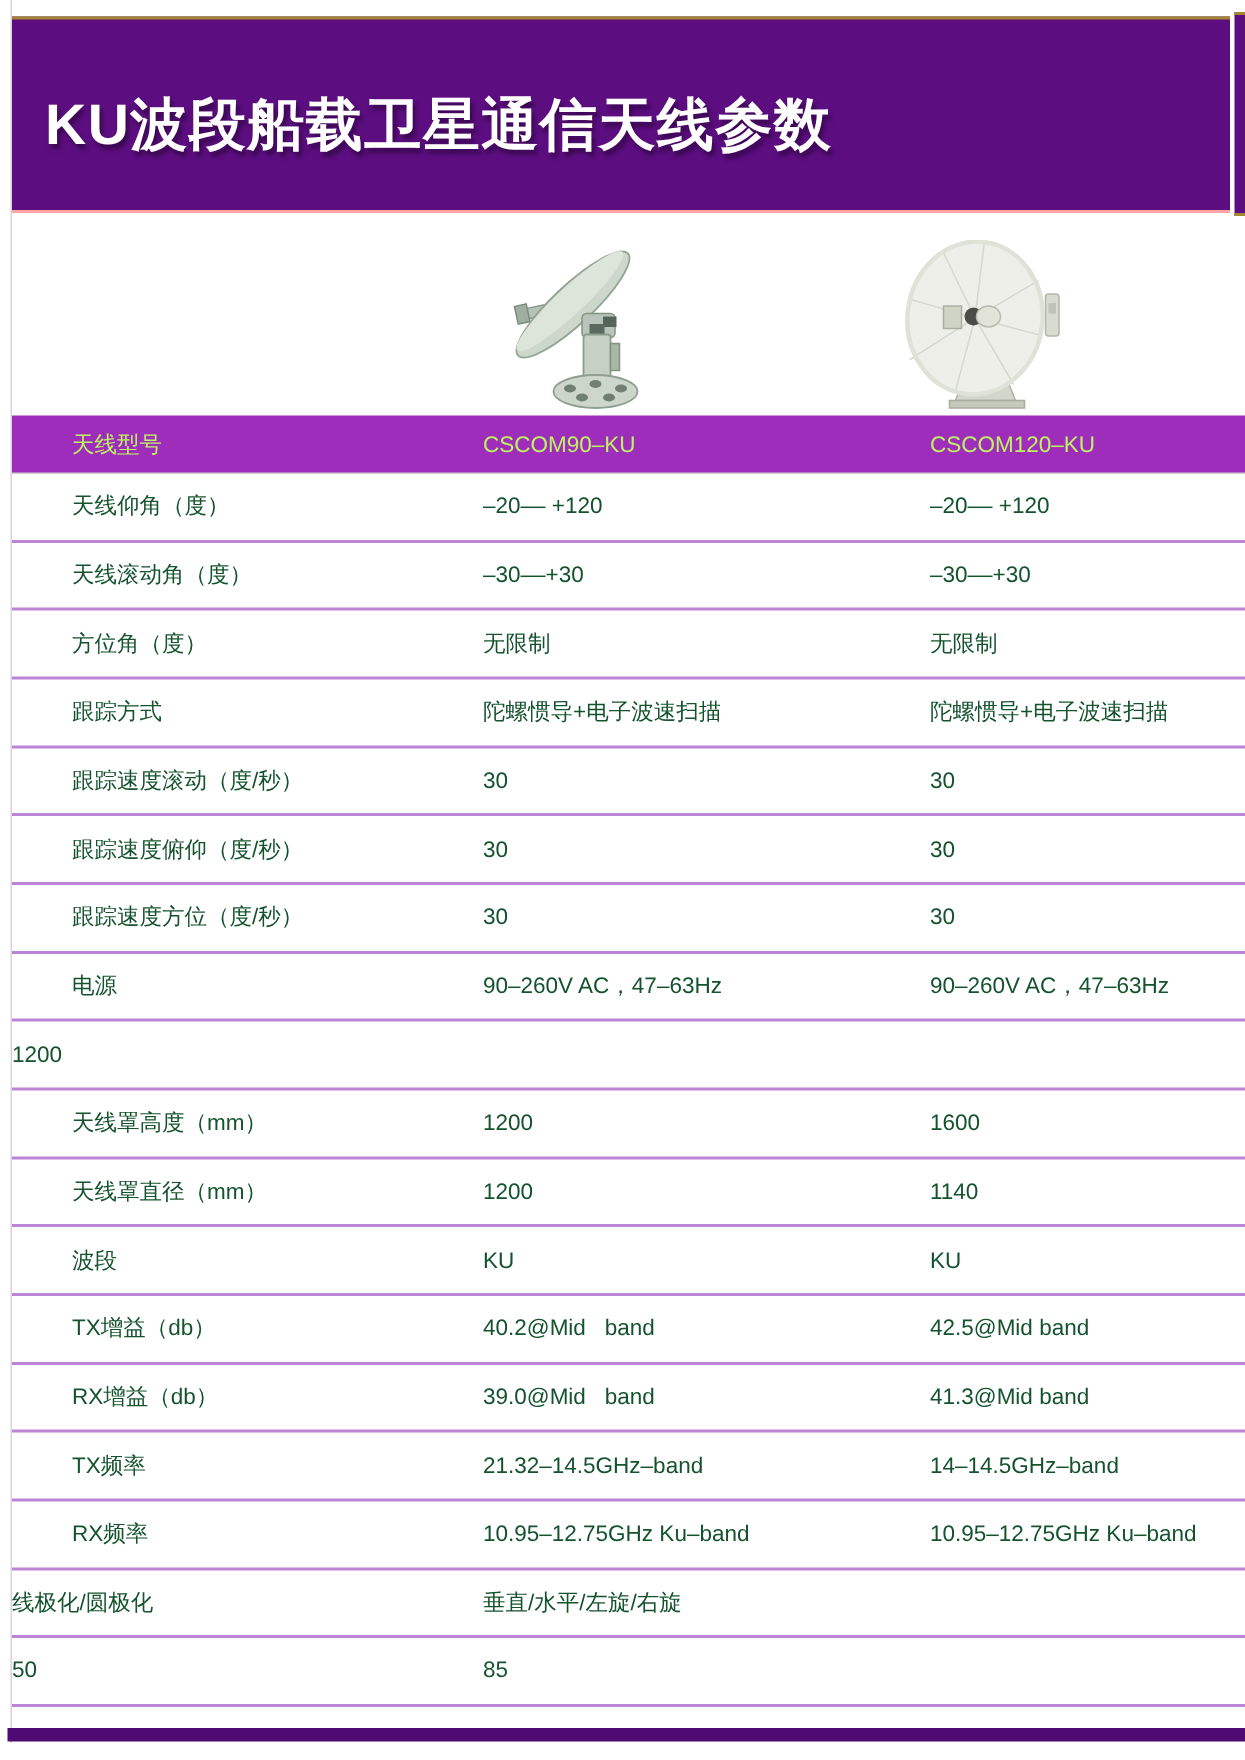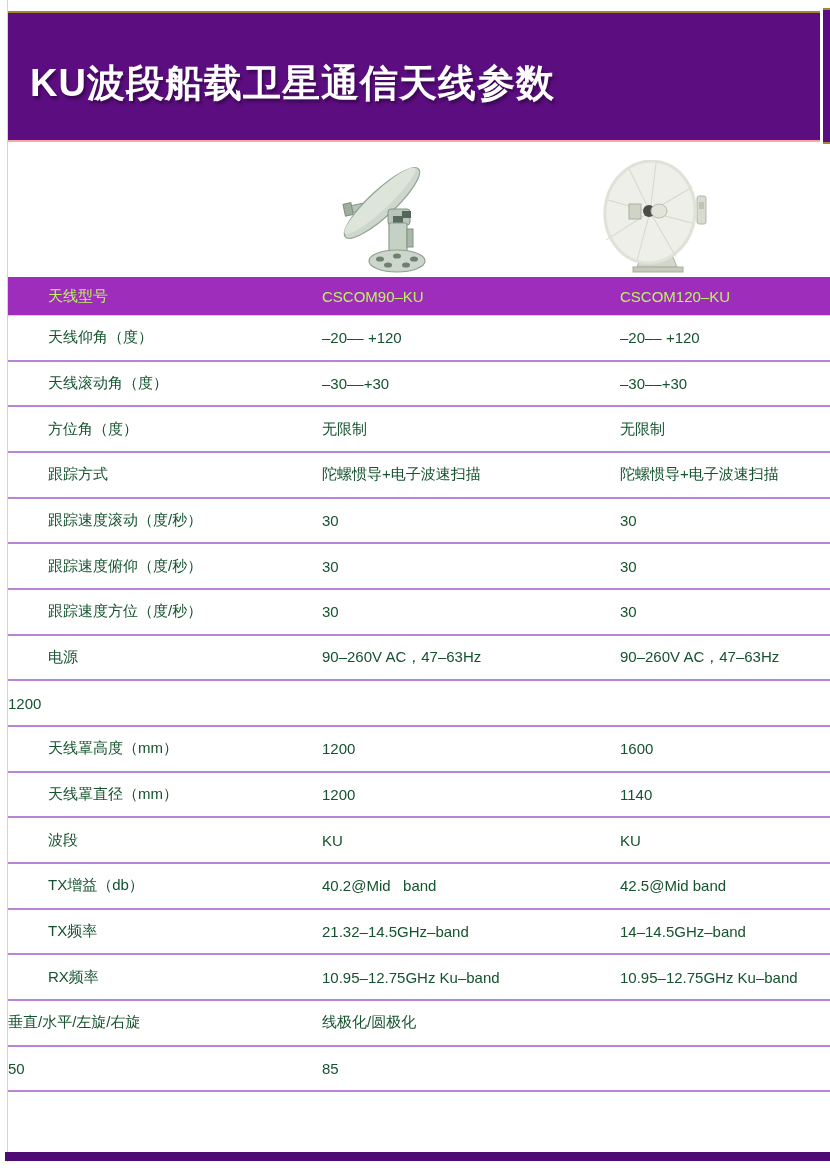--- a/index.html
+++ b/index.html
@@ -164,32 +164,37 @@
           <div class="cell lbl">波段</div>
           <div class="cell">KU</div>
           <div class="cell">KU</div>
         </div>
         <div class="trow">
           <div class="cell lbl">TX增益（db）</div>
           <div class="cell">40.2@Mid   band</div>
           <div class="cell">42.5@Mid band</div>
         </div>
         <div class="trow">
+          <div class="cell lbl">RX增益（db）</div>
+          <div class="cell">39.0@Mid   band</div>
+          <div class="cell">41.3@Mid band</div>
+        </div>
+        <div class="trow">
           <div class="cell lbl">TX频率</div>
           <div class="cell">21.32–14.5GHz–band</div>
           <div class="cell">14–14.5GHz–band</div>
         </div>
         <div class="trow">
           <div class="cell lbl">RX频率</div>
           <div class="cell">10.95–12.75GHz Ku–band</div>
           <div class="cell">10.95–12.75GHz Ku–band</div>
         </div>
         <div class="trow">
+          <div class="cell">线极化/圆极化</div>
           <div class="cell">垂直/水平/左旋/右旋</div>
-          <div class="cell">线极化/圆极化</div>
         </div>
         <div class="trow">
           <div class="cell">50</div>
           <div class="cell">85</div>
         </div>
       </div>
   </div>
 
   <div class="footer-bar"></div>
 

